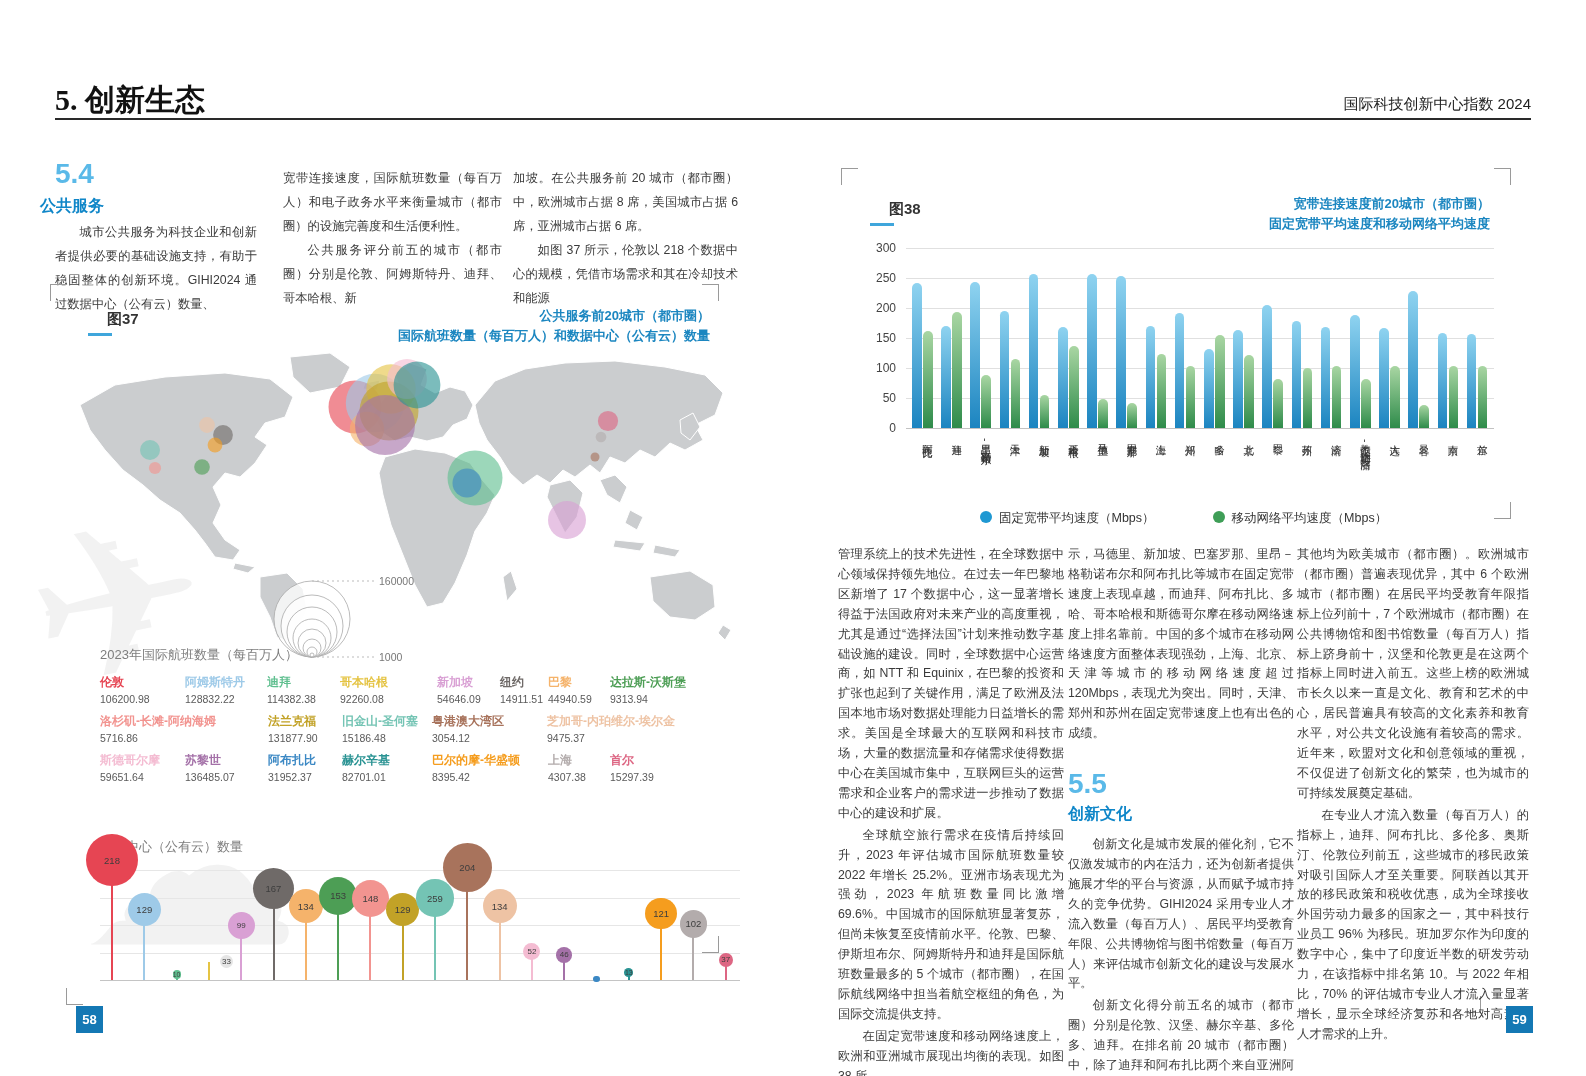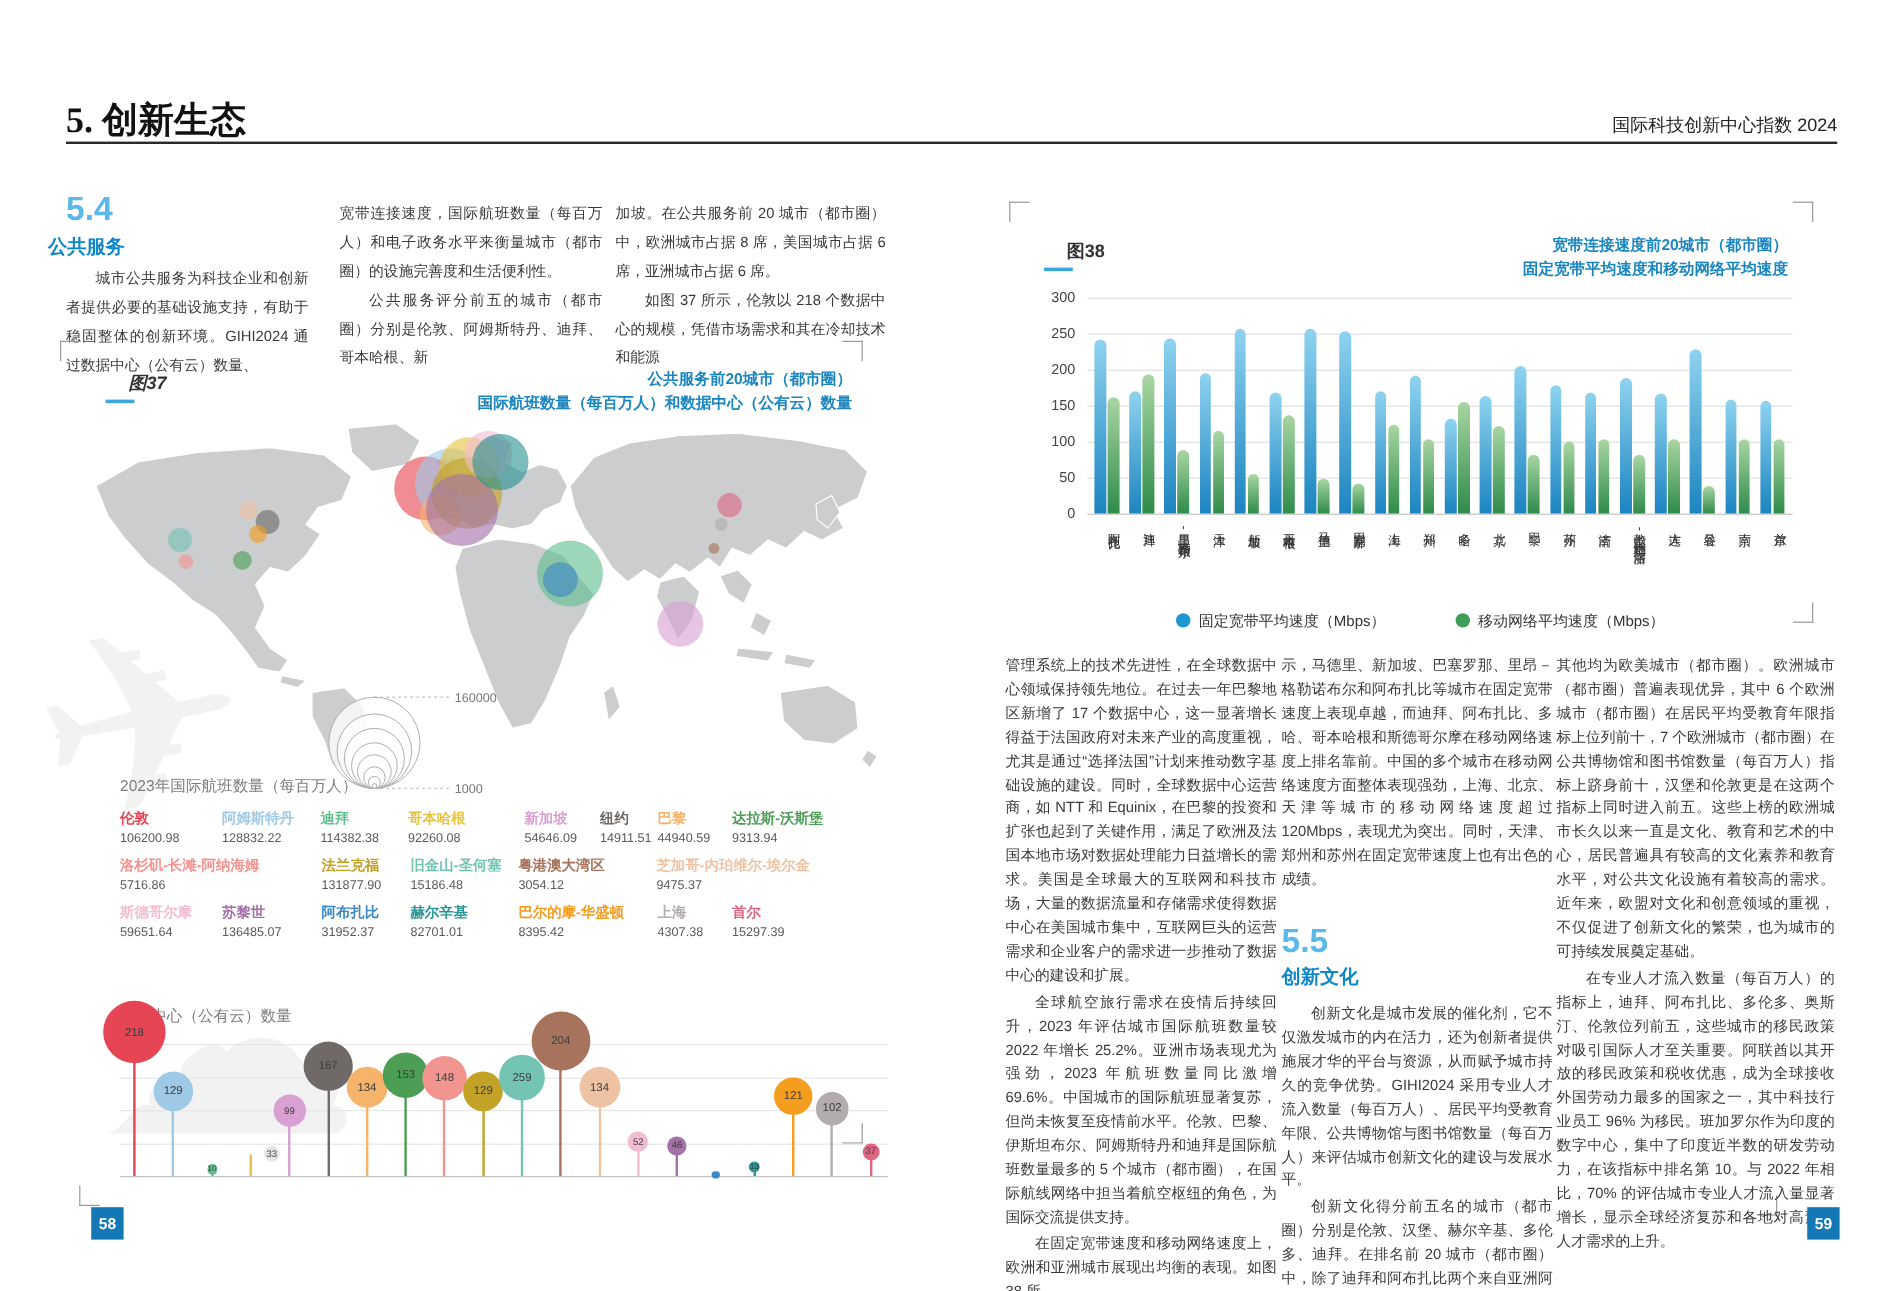--- a/index.html
+++ b/index.html
@@ -74,21 +74,21 @@
 <div class="abs col lp" style="left:513px;top:167px;width:225px;">
   <p>加坡。在公共服务前 20 城市（都市圈）中，欧洲城市占据 8 席，美国城市占据 6 席，亚洲城市占据 6 席。</p>
   <p class="ind">如图 37 所示，伦敦以 218 个数据中心的规模，凭借市场需求和其在冷却技术和能源</p>
 </div>
 
 <div class="cm tl" style="left:50px;top:284px;"></div>
 <div class="cm tr" style="left:702px;top:284px;"></div>
 <div class="cm bl" style="left:66px;top:988px;"></div>
 <div class="cm br" style="left:702px;top:936px;"></div>
 
-<div class="abs fig-label" style="left:88px;top:310px;font-style:italic;">图37</div>
+<div class="abs fig-label" style="left:88px;top:310px;">图37</div>
 <div class="abs fig-underline" style="left:88px;top:333px;"></div>
 <div class="abs fig-title" style="left:300px;top:306px;width:410px;">
   <div>公共服务前20城市（都市圈）</div>
   <div>国际航班数量（每百万人）和数据中心（公有云）数量</div>
 </div>
 
 <div class="watermark" style="left:30px;top:480px;font-size:210px;transform:rotate(-12deg);">✈</div>
 <div class="watermark" style="left:80px;top:740px;font-size:220px;">☁</div>
 
 <svg class="abs" style="left:55px;top:345px;" width="680" height="298" viewBox="0 0 680 298">

